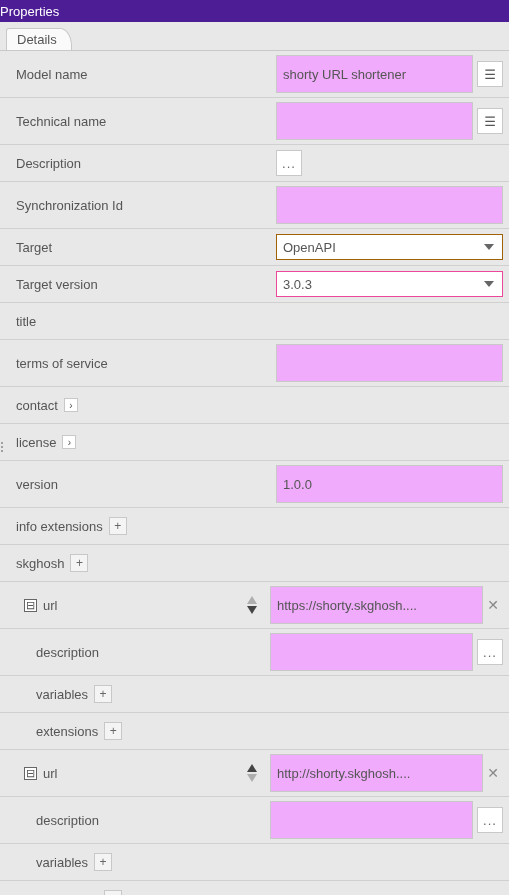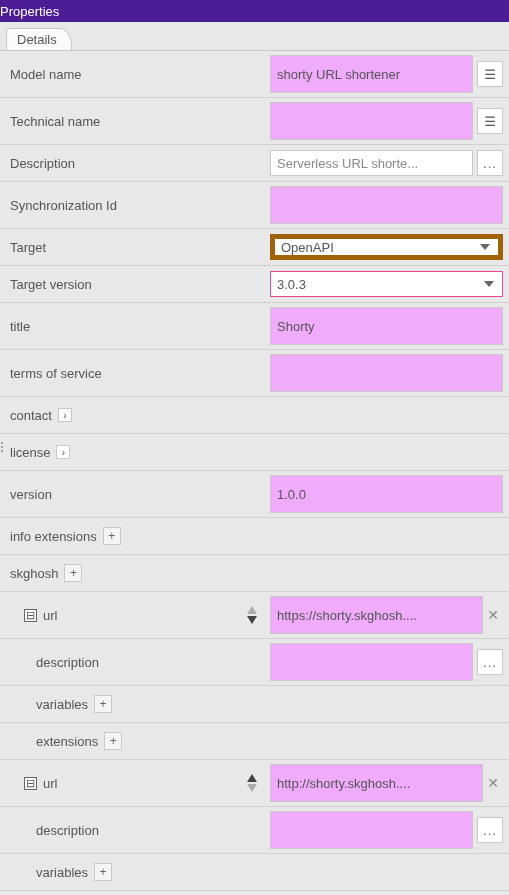--- a/index.html
+++ b/index.html
@@ -42,21 +42,21 @@
 }
 .form {
   background: #e8e8e8;
   border-top: 1px solid #c8c8c8;
 }
 .row {
   display: flex;
   align-items: center;
   border-bottom: 1px solid #d0d0d0;
   min-height: 37px;
-  padding-left: 10px;
+  padding-left: 16px;
   padding-right: 6px;
 }
 .row.child2 { padding-left: 36px; }
 .label {
   flex: 0 0 260px;
   color: #555;
   display: flex;
   align-items: center;
   gap: 6px;
 }
@@ -74,21 +74,21 @@
   border: 1px solid #c8c8c8;
   background: #f0abfc;
   padding: 0 6px;
   font-size: 13px;
   color: #555;
   outline: none;
 }
 .select {
   flex: 1;
   height: 26px;
-  border: 5px solid #a16207;
+  border: 1px solid #a16207;
   background: #fff;
   display: flex;
   align-items: center;
   padding: 0 6px;
   font-size: 13px;
   color: #555;
   cursor: pointer;
   position: relative;
 }
 .select.focused { border: 1px solid #ec4899; }
@@ -243,23 +243,20 @@
       <input class="text-input" value="" style="">
       <div class="icon-btn">
         <span>☰</span>
       </div>
     </div>
   </div>
 
   <div class="row">
     <div class="label">Description</div>
     <div class="value-cell">
-      <div class="select" style="border:1px solid #c8c8c8;">
-        <span style="color:#888;">Serverless URL shorte...</span>
-      </div>
       <div class="dots-btn">
         <span>...</span>
       </div>
     </div>
   </div>
 
   <div class="row">
     <div class="label">Synchronization Id</div>
     <div class="value-cell">
       <input class="text-input" value="" style="">
@@ -290,23 +287,20 @@
               <polygon points="0,1 10,1 5,7" fill="#666"></polygon>
             </svg>
         </span>
       </div>
     </div>
   </div>
 
 
   <div class="row">
     <div class="label">title</div>
-    <div class="value-cell">
-      <input class="text-input" value="Shorty" style="">
-    </div>
   </div>
 
   <div class="row">
     <div class="label">terms of service</div>
     <div class="value-cell">
       <input class="text-input" value="" style="">
     </div>
   </div>
 
   <div class="row">

